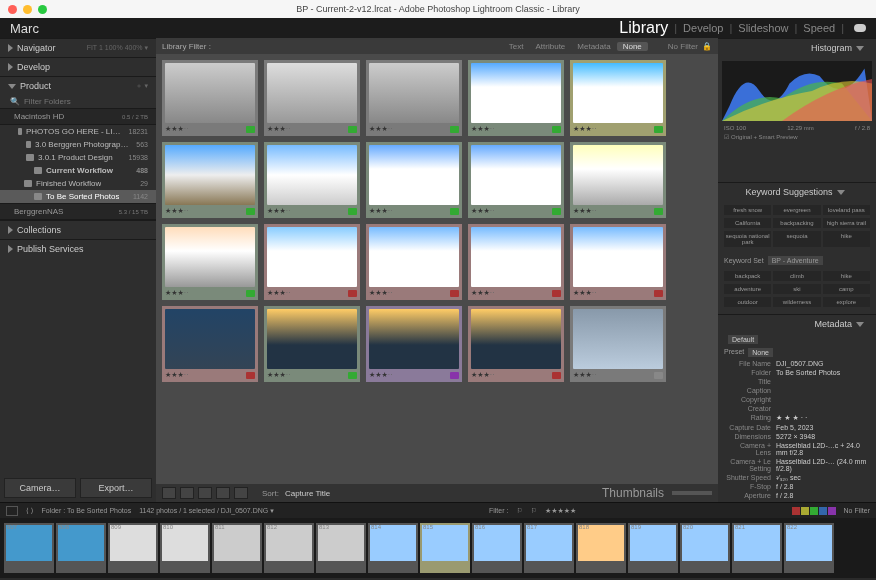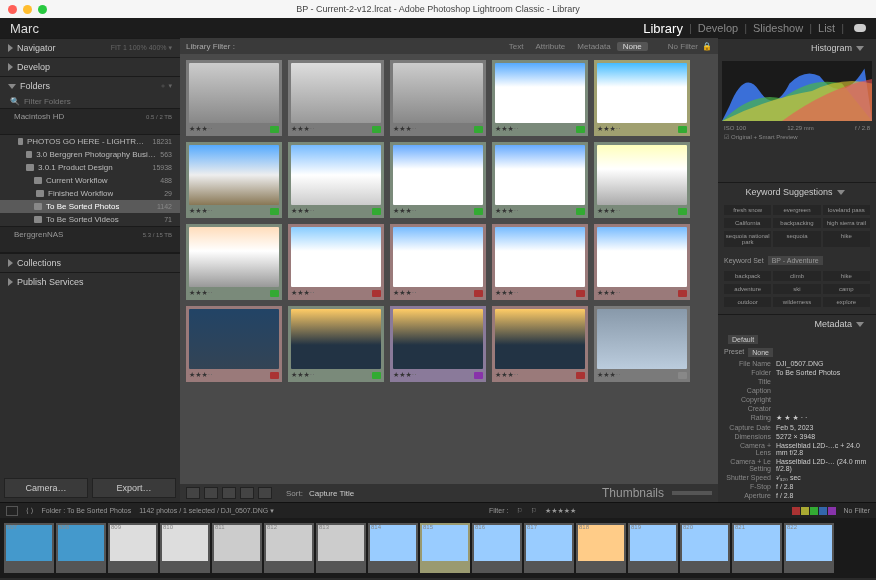--- a/index.html
+++ b/index.html
@@ -8,40 +8,40 @@
 .titlebar { height:18px; background:#f6f6f6; display:flex; align-items:center; position:relative; }
 .traffic { display:flex; gap:6px; margin-left:8px; }
 .traffic span { width:9px; height:9px; border-radius:50%; display:block; }
 .tl-r{background:#ff5f57;} .tl-y{background:#ffbd2e;} .tl-g{background:#28c940;}
 .titlebar .title { position:absolute; left:50%; transform:translateX(-50%); font-size:9px; color:#444; }
 
 .idrow { height:20px; background:#1c1c1c; display:flex; align-items:center; justify-content:space-between; padding:0 10px; }
 .idrow .name { color:#ddd; font-size:13px; font-weight:500; }
 .modules { display:flex; align-items:center; gap:6px; font-size:11px; }
 .modules span { color:#888; cursor:pointer; }
-.modules span.active { color:#fff; font-size:13px; }
+.modules span.active { color:#fff; font-size:16px; }
 .modules .sep { color:#555; }
 .cloud { width:12px; height:8px; background:#ccc; border-radius:4px; margin-left:4px; }
 
 .main { display:flex; height:464px; }
 .leftp, .rightp { background:#2e2e2e; display:flex; flex-direction:column; }
-.leftp { width:180px;justify-content:space-between; }
+.leftp { width:156px;justify-content:space-between; }
 .rightp { width:158px; }
 .center { flex:1; background:#4a4a4a; display:flex; flex-direction:column; }
 
 .phdr { display:flex; align-items:center; justify-content:space-between; padding:4px 8px; color:#ccc; font-size:9px; cursor:pointer; border-top:1px solid #1a1a1a; }
 .phdr .tri { width:0; height:0; border-top:4px solid transparent; border-bottom:4px solid transparent; border-left:5px solid #888; margin-right:4px; }
 .phdr .tri.down { border-left:4px solid transparent; border-right:4px solid transparent; border-top:5px solid #888; border-bottom:none; }
 .phdr .lbl { flex:1; }
 .phdr .meta { font-size:7px; color:#666; }
 .subrow { display:flex; align-items:center; padding:2px 8px 2px 18px; color:#bbb; font-size:8px; gap:4px; cursor:pointer; }
 .subrow .cnt { margin-left:auto; color:#888; font-size:7px; }
 .subrow.sel { background:#5a5a5a; color:#fff; }
 .subrow .ico { width:8px; height:7px; background:#888; border-radius:1px; }
-.disk { padding:3px 8px 13px 14px; color:#999; font-size:8px; display:flex; align-items:center; border-top:1px solid #1a1a1a; border-bottom:1px solid #1a1a1a; background:#262626;}
+.disk { padding:3px 8px 3px 14px; color:#999; font-size:8px; display:flex; align-items:center; border-top:1px solid #1a1a1a; border-bottom:1px solid #1a1a1a; background:#262626;}
 
 .impexp { margin-top:auto; display:flex; gap:4px; padding:4px; }
 .impexp button { flex:1; background:#3a3a3a; border:1px solid #222; color:#ccc; font-size:9px; padding:4px 0; cursor:pointer; }
 
 .filterbar { height:16px; background:#3a3a3a; display:flex; align-items:center; padding:0 6px; font-size:8px; color:#999; }
 .filterbar .flbl { color:#aaa; margin-right:auto; }
 .filterbar .ftab { padding:0 6px; color:#888; cursor:pointer; }
 .filterbar .ftab.on { background:#555; color:#ddd; border-radius:2px; }
 .filterbar .nof { margin-left:20px; color:#888; font-size:8px;}
 
@@ -101,41 +101,41 @@
 
 <div class="idrow">
   <div class="name">Marc</div>
   <div class="modules">
     <span class="active">Library</span>
       <span class="sep">|</span>
     <span>Develop</span>
       <span class="sep">|</span>
     <span>Slideshow</span>
       <span class="sep">|</span>
-    <span>List</span>
+    <span>Speed</span>
       <span class="sep">|</span>
     <span class="cloud"></span>
   </div>
 </div>
 
 <div class="main">
 
   <div class="leftp">
     <div class="phdr">
       <span class="tri"></span>
       <span class="lbl">Navigator</span>
       <span class="meta">FIT 1  100%  400% ▾</span>
     </div>
     <div class="phdr">
       <span class="tri"></span>
       <span class="lbl">Develop</span>
     </div>
     <div class="phdr">
       <span class="tri down"></span>
-      <span class="lbl">Folders</span>
+      <span class="lbl">Product</span>
       <span class="meta">＋ ▾</span>
     </div>
     <div class="subrow" style="padding-left:10px">
       <span style="color:#666">🔍</span>
       <input style="background: none; border: none; color: rgb(136, 136, 136); font-size: 8px; width: 100%;" placeholder="Filter Folders">
     </div>
     <div class="disk">
       <span>Macintosh HD</span>
       <span class="meta" style="margin-left:auto;font-size:6px;color:#777">0.5 / 2 TB</span>
     </div>
@@ -148,39 +148,34 @@
         <div class="subrow" style="padding-left: 26px;">
           <span class="ico"></span>
           <span style="overflow:hidden;text-overflow:ellipsis;white-space:nowrap">3.0 Berggren Photography Business Photos</span>
           <span class="cnt">563</span>
         </div>
         <div class="subrow" style="padding-left: 26px;">
           <span class="ico"></span>
           <span style="overflow:hidden;text-overflow:ellipsis;white-space:nowrap">3.0.1 Product Design</span>
           <span class="cnt">15938</span>
         </div>
-        <div class="subrow" style="padding-left: 34px;">
+        <div class="subrow" style="padding-left: 34px; font-weight: bold;">
           <span class="ico"></span>
           <span style="overflow:hidden;text-overflow:ellipsis;white-space:nowrap">Current Workflow</span>
           <span class="cnt">488</span>
         </div>
-        <div class="subrow" style="padding-left: 36px;">
+        <div class="subrow" style="padding-left: 24px;">
           <span class="ico"></span>
           <span style="overflow:hidden;text-overflow:ellipsis;white-space:nowrap">Finished Workflow</span>
           <span class="cnt">29</span>
         </div>
         <div class="subrow sel" style="padding-left: 34px;">
           <span class="ico"></span>
           <span style="overflow:hidden;text-overflow:ellipsis;white-space:nowrap">To Be Sorted Photos</span>
           <span class="cnt">1142</span>
-        </div>
-        <div class="subrow" style="padding-left: 34px;">
-          <span class="ico"></span>
-          <span style="overflow:hidden;text-overflow:ellipsis;white-space:nowrap">To Be Sorted Videos</span>
-          <span class="cnt">71</span>
         </div>
       </div>
     <div class="disk">
       <span>BerggrenNAS</span>
       <span class="meta" style="margin-left:auto;font-size:6px;color:#777">5.3 / 15 TB</span>
     </div>
     <div class="phdr">
       <span class="tri"></span>
       <span class="lbl">Collections</span>
     </div>

